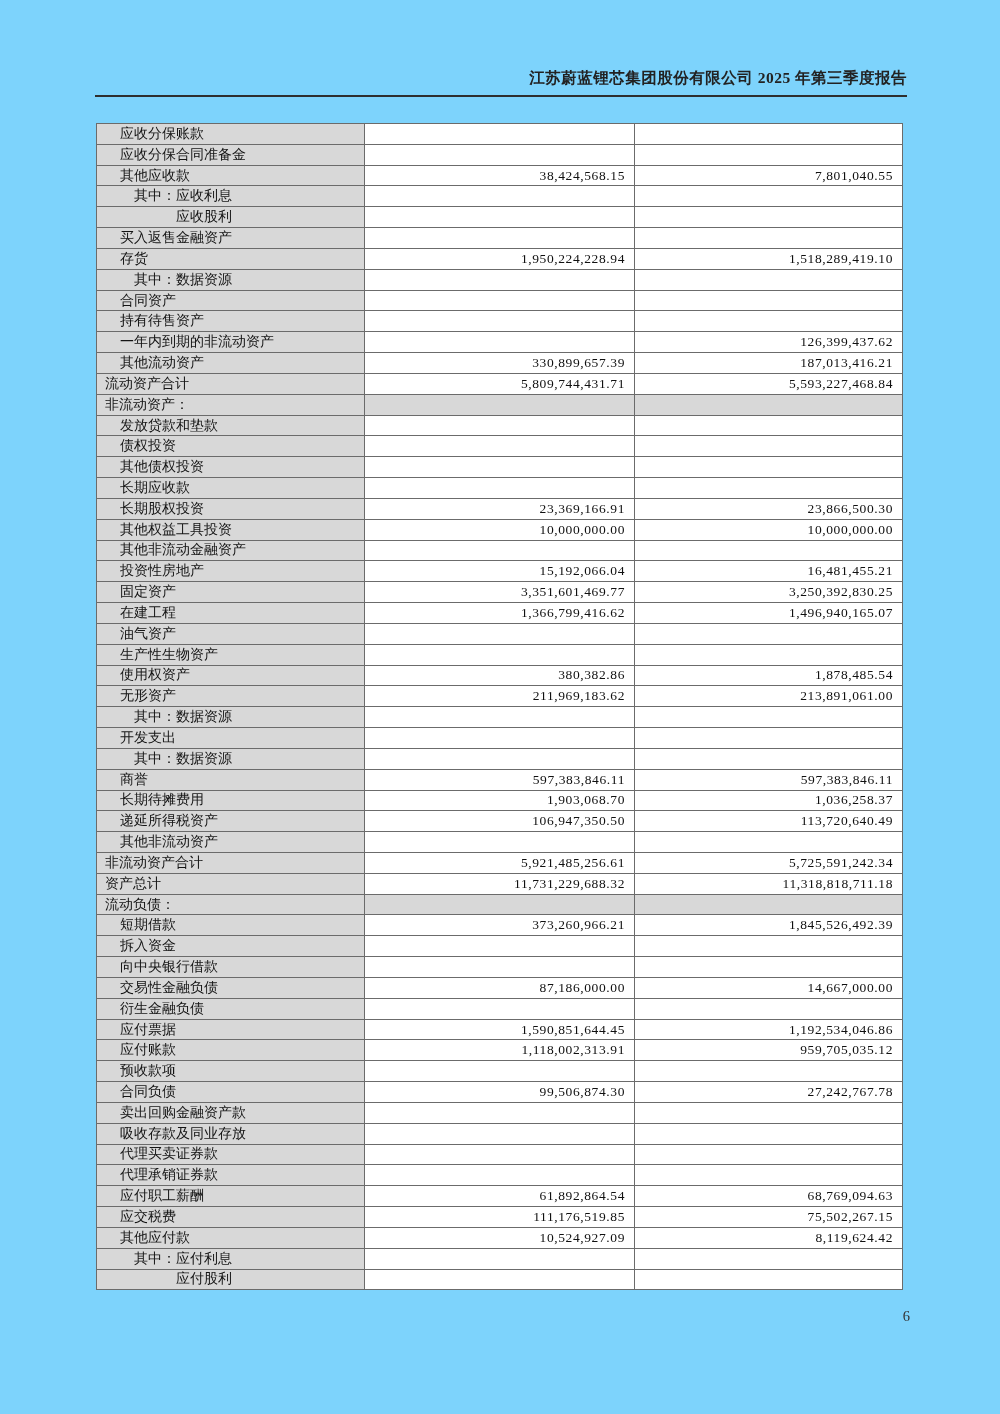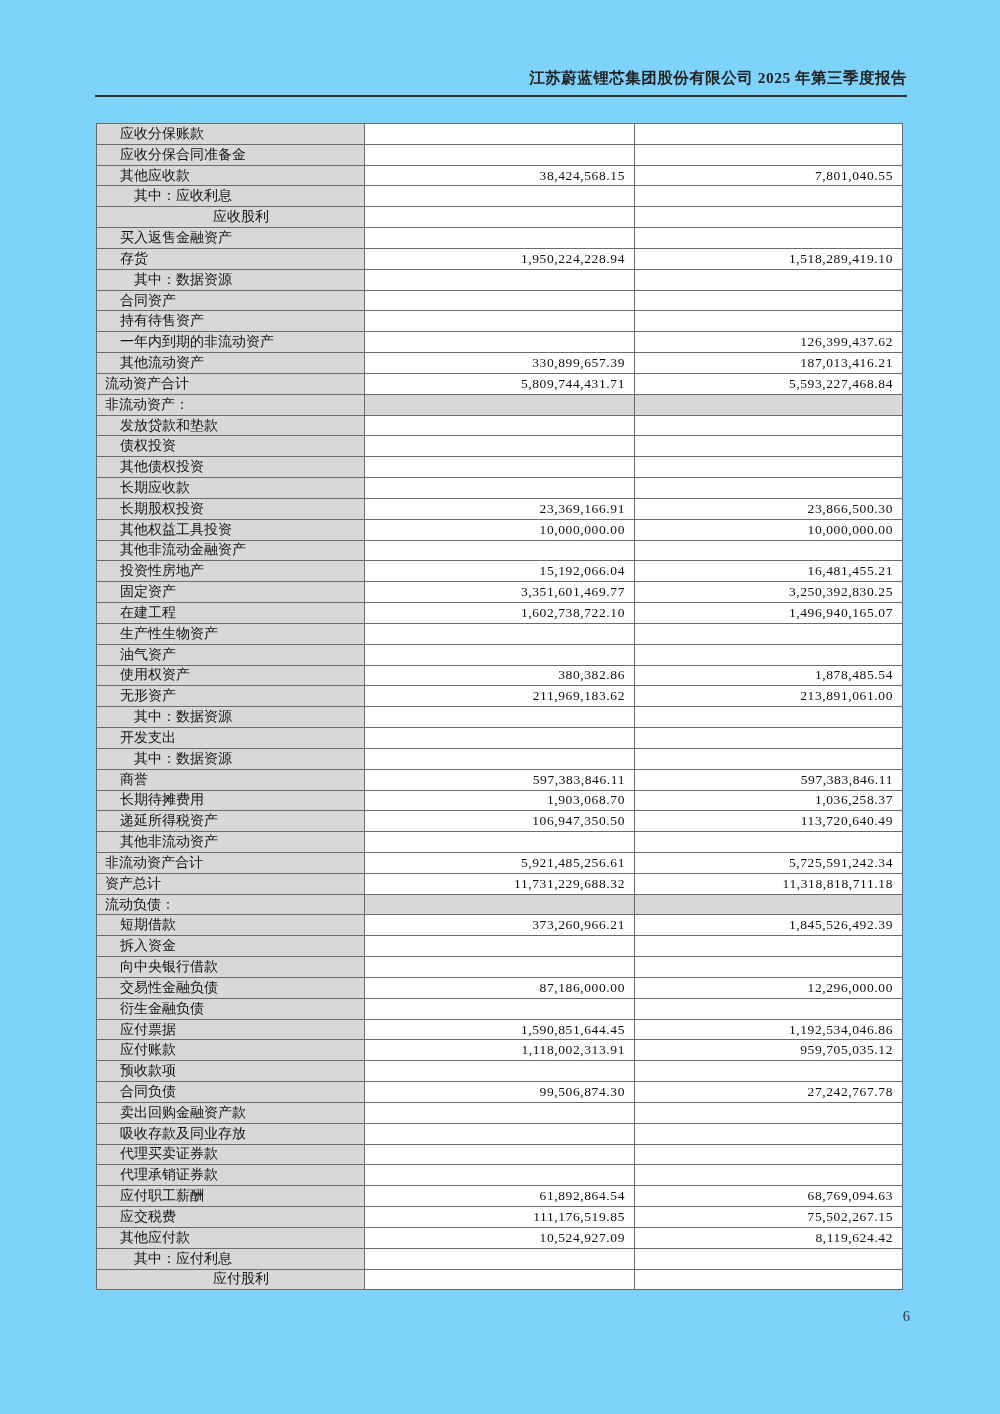--- a/index.html
+++ b/index.html
@@ -85,21 +85,21 @@
     flex: 1 1 auto;
     border-right: none;
   }
   .row.section .cell-val,
   .row.section .cell-val-2 {
     background: var(--label-bg, #d8d8d8);
   }
   .ind-0 { padding-left: 8px; text-align: right; }
   .ind-1 { padding-left: 23px; }
   .ind-2 { padding-left: 37px; }
-  .ind-3 { padding-left: 116px; }
+  .ind-3 { padding-left: 79px; }
   .page-number {
     position: absolute;
     top: 1308px;
     left: 860px;
     width: 50px;
     text-align: right;
     font-size: 14.5px;
     color: #333;
   }
 </style>
@@ -244,32 +244,32 @@
   </div>
 
   <div class="row">
     <div class="cell cell-label ind-1">固定资产</div>
     <div class="cell cell-val">3,351,601,469.77</div>
     <div class="cell cell-val cell-val-2">3,250,392,830.25</div>
   </div>
 
   <div class="row">
     <div class="cell cell-label ind-1">在建工程</div>
-    <div class="cell cell-val">1,602,738,722.10</div>
+    <div class="cell cell-val">1,366,799,416.62</div>
     <div class="cell cell-val cell-val-2">1,496,940,165.07</div>
   </div>
 
   <div class="row">
+    <div class="cell cell-label ind-1">油气资产</div>
+    <div class="cell cell-val"></div>
+    <div class="cell cell-val cell-val-2"></div>
+  </div>
+
+  <div class="row">
     <div class="cell cell-label ind-1">生产性生物资产</div>
-    <div class="cell cell-val"></div>
-    <div class="cell cell-val cell-val-2"></div>
-  </div>
-
-  <div class="row">
-    <div class="cell cell-label ind-1">油气资产</div>
     <div class="cell cell-val"></div>
     <div class="cell cell-val cell-val-2"></div>
   </div>
 
   <div class="row">
     <div class="cell cell-label ind-1">使用权资产</div>
     <div class="cell cell-val">380,382.86</div>
     <div class="cell cell-val cell-val-2">1,878,485.54</div>
   </div>
 
@@ -353,21 +353,21 @@
 
   <div class="row">
     <div class="cell cell-label ind-1">向中央银行借款</div>
     <div class="cell cell-val"></div>
     <div class="cell cell-val cell-val-2"></div>
   </div>
 
   <div class="row">
     <div class="cell cell-label ind-1">交易性金融负债</div>
     <div class="cell cell-val">87,186,000.00</div>
-    <div class="cell cell-val cell-val-2">12,296,000.00</div>
+    <div class="cell cell-val cell-val-2">14,667,000.00</div>
   </div>
 
   <div class="row">
     <div class="cell cell-label ind-1">衍生金融负债</div>
     <div class="cell cell-val"></div>
     <div class="cell cell-val cell-val-2"></div>
   </div>
 
   <div class="row">
     <div class="cell cell-label ind-1">应付票据</div>

